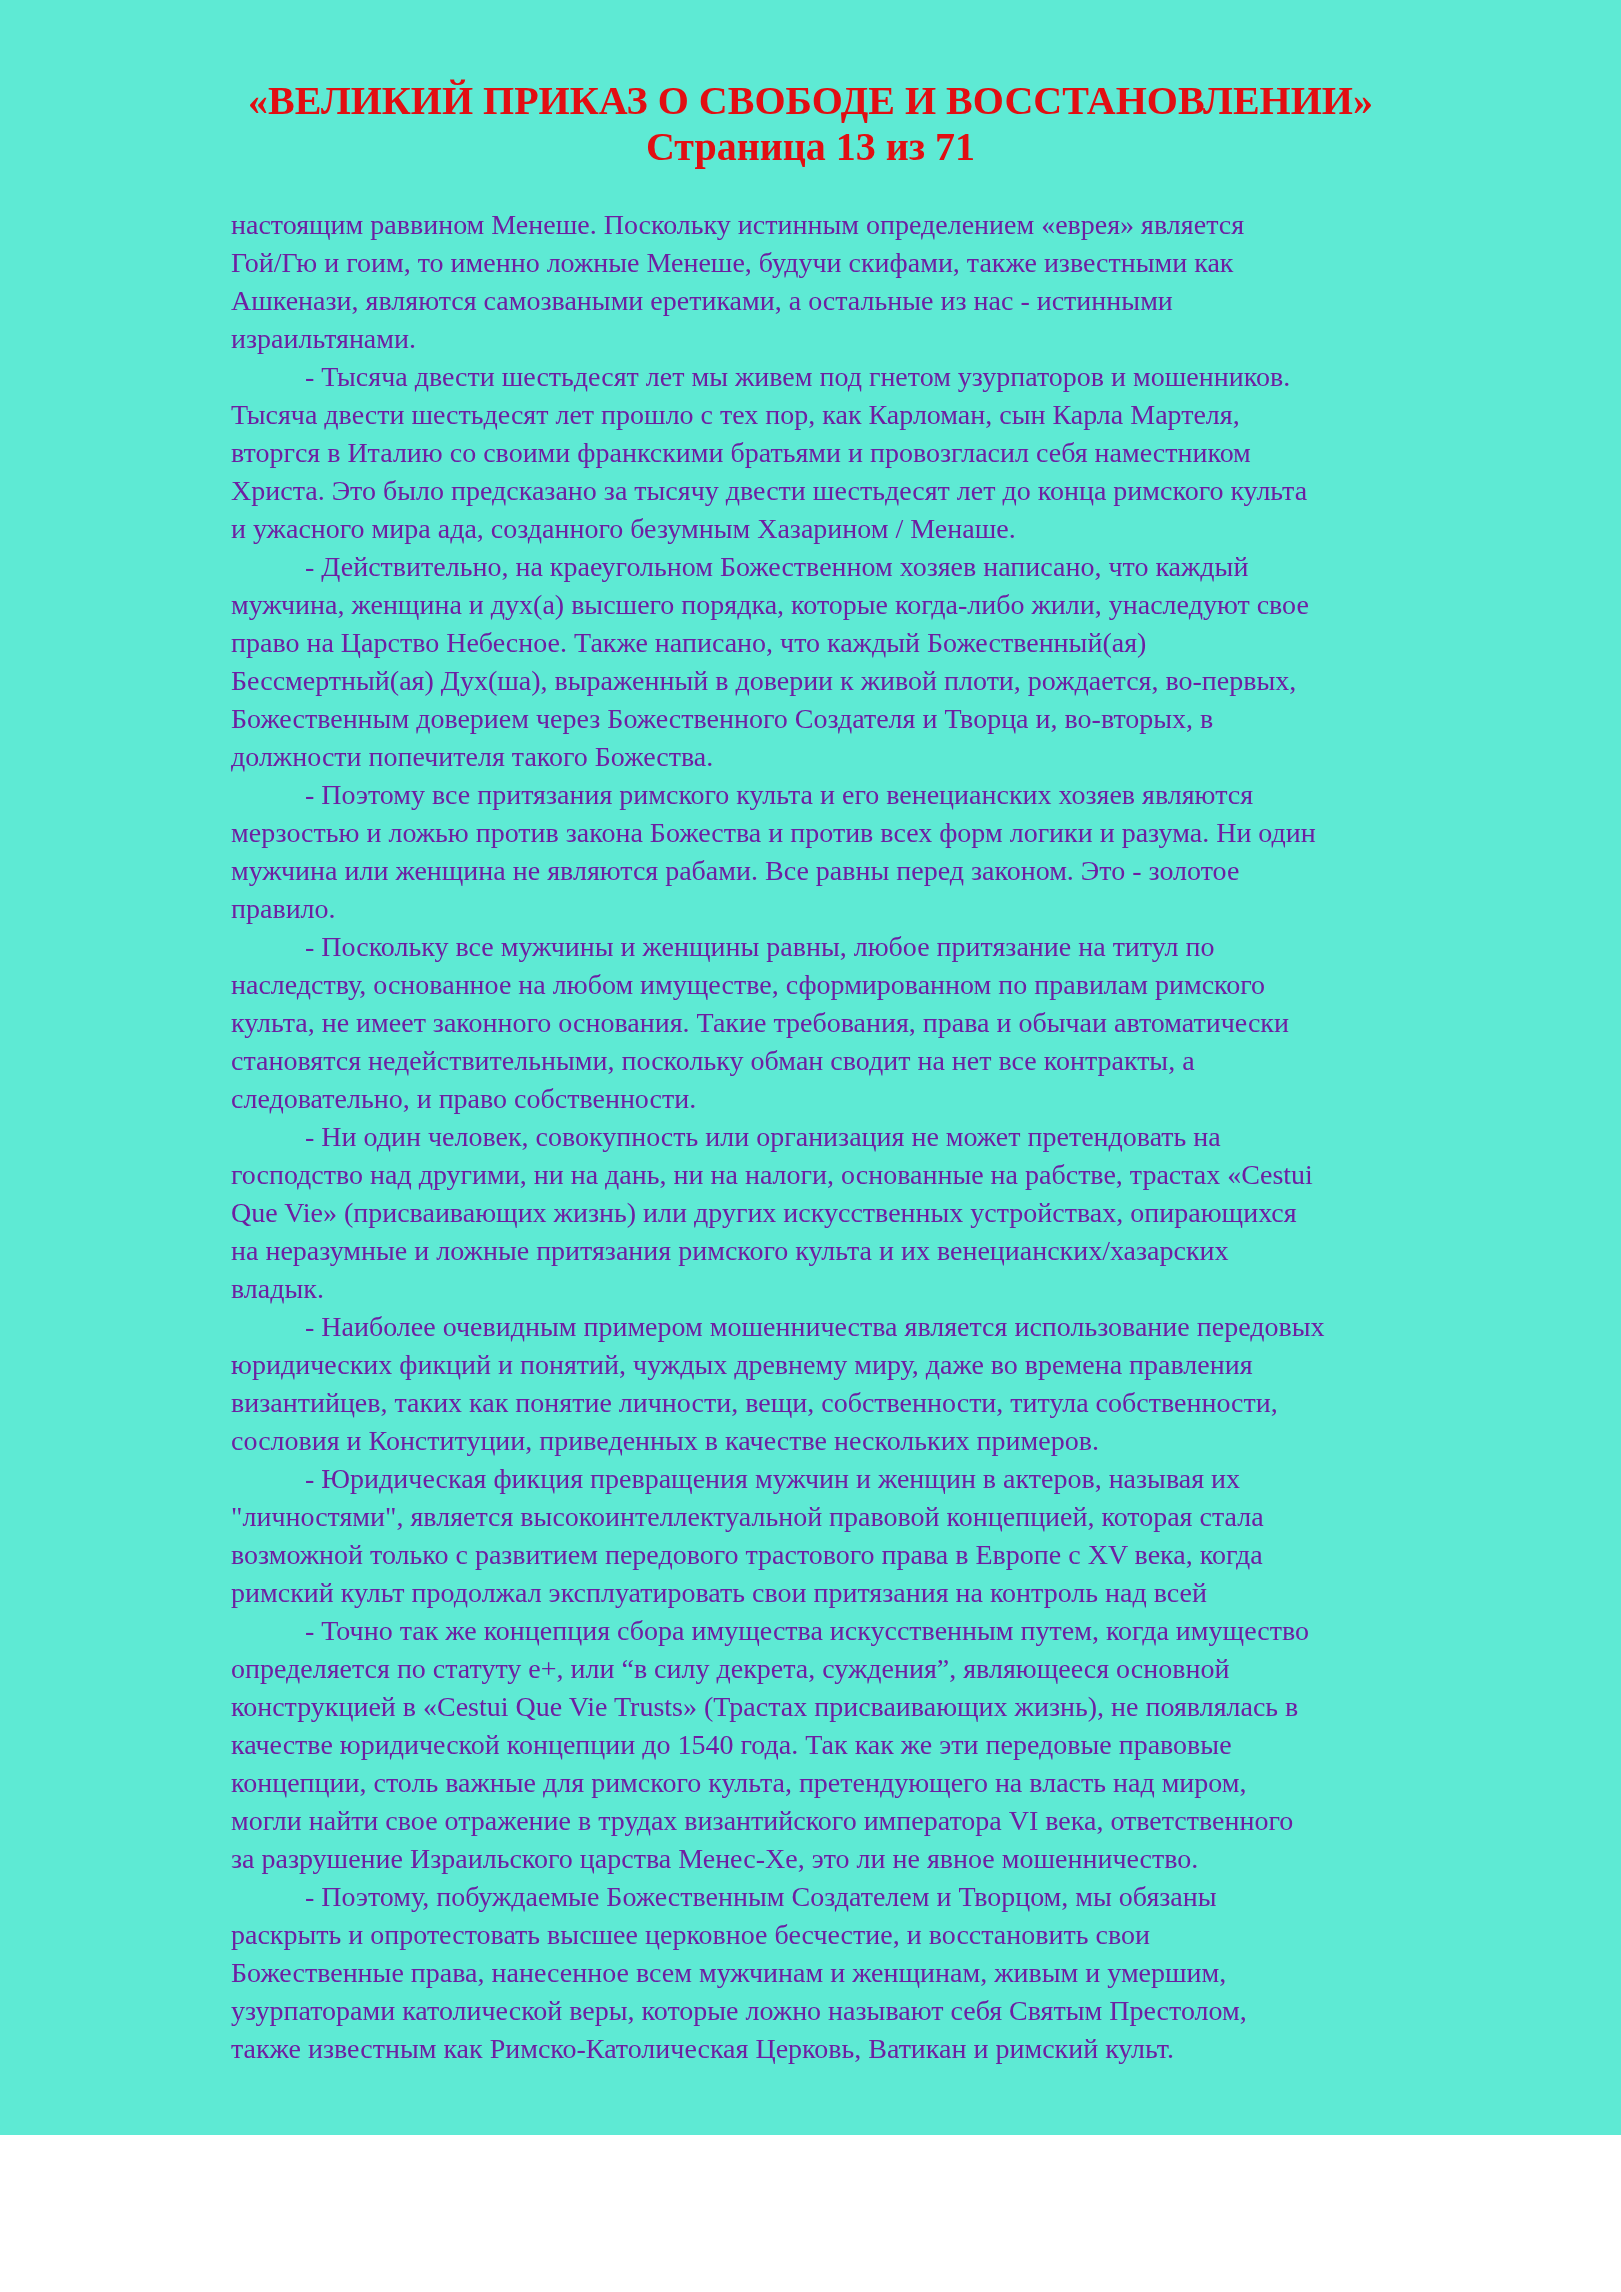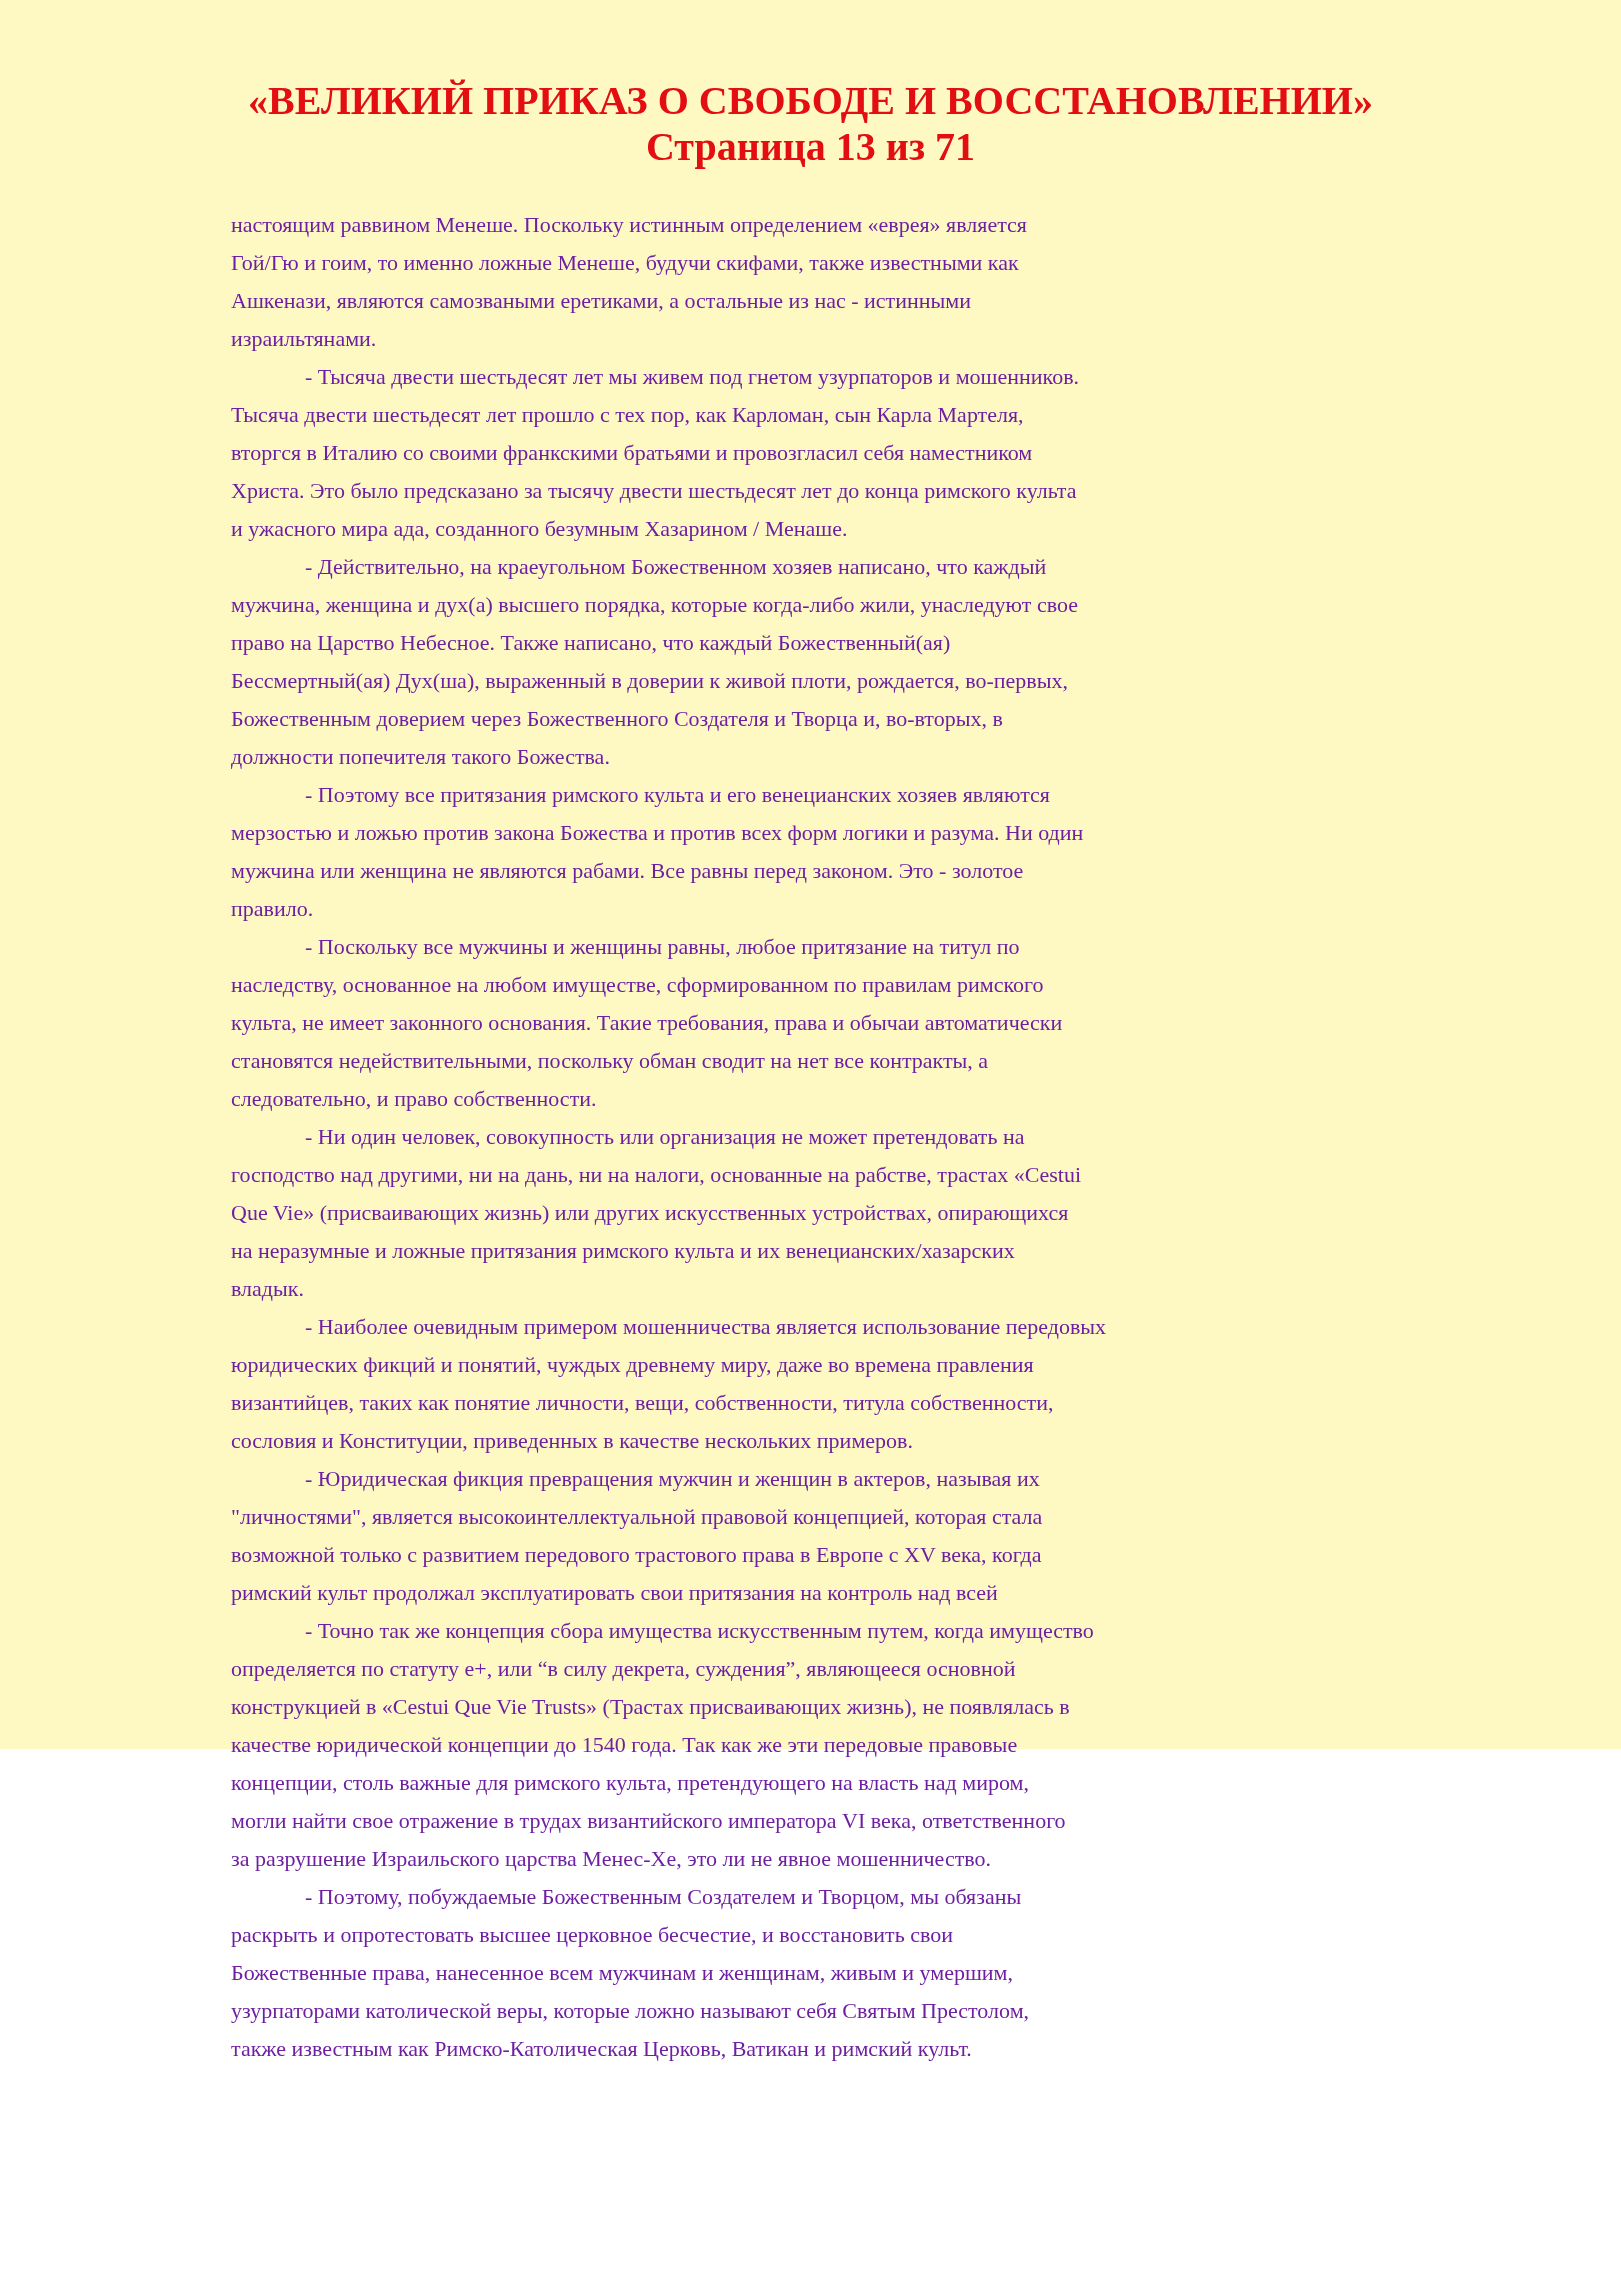--- a/index.html
+++ b/index.html
@@ -9,39 +9,39 @@
   }
   body {
     width: 1621px;
     height: 2293px;
     overflow: hidden;
     font-family: "Liberation Serif", "DejaVu Serif", serif;
   }
   .page {
     position: relative;
     width: 1621px;
-    height: 1749px;
-    background: #fef9c3;
+    height: 2135px;
+    background: #5eead4;
     padding-top: 78px;
     box-sizing: border-box;
   }
   .title-block {
     width: 100%;
     text-align: center;
     color: var(--title-color, #e20e12);
     font-weight: bold;
     font-size: 40px;
     line-height: 46px;
   }
   .content {
     margin-left: 231px;
     margin-top: 36px;
     width: 1274px;
     color: var(--body-color, #6e1fa2);
-    font-size: 22px;
+    font-size: 28px;
     line-height: 38px;
   }
   .para { margin: 0; padding: 0; }
   .line {
     white-space: nowrap;
   }
   .line.indent {
     padding-left: 74px;
   }
 </style>

